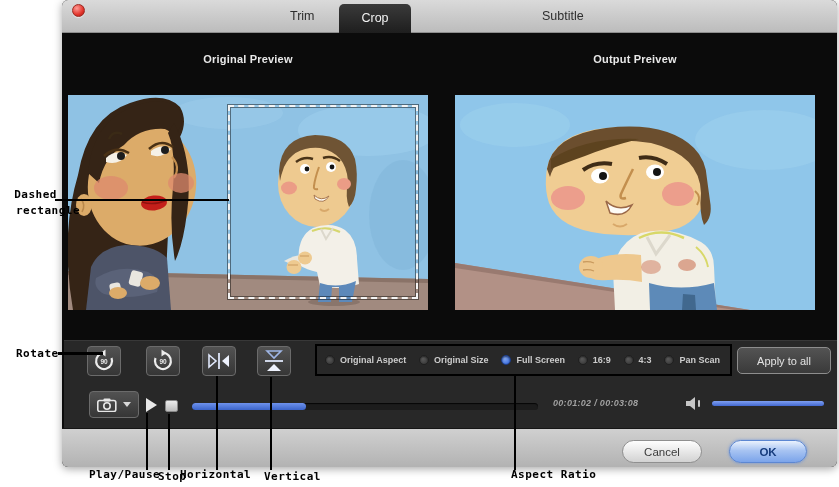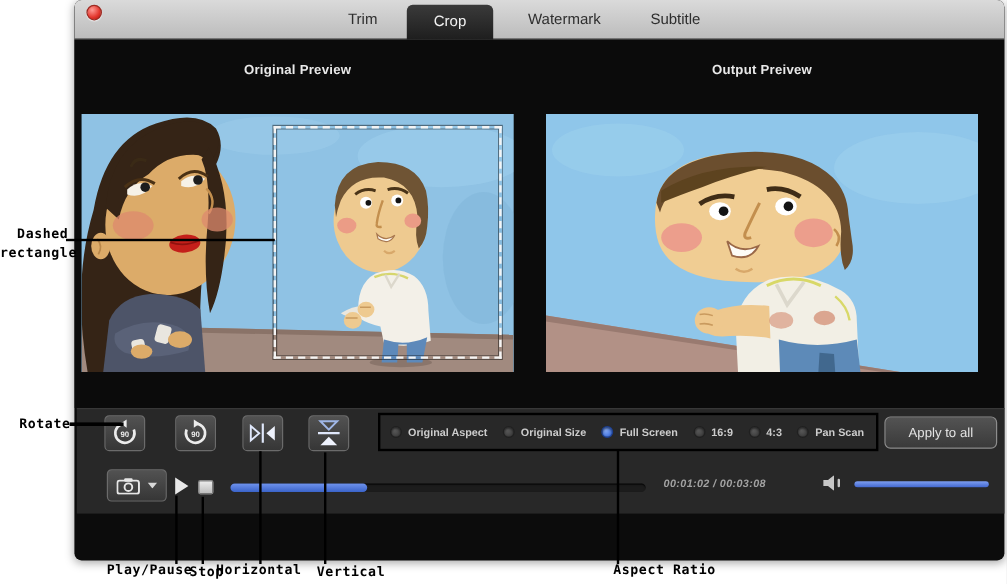--- a/index.html
+++ b/index.html
@@ -84,21 +84,20 @@
 <body>
 
 <div id="stage">
 
   <div class="window">
 
     <div class="titlebar">
       <div class="traffic-close"></div>
       <span class="tab" style="left:216px;padding:0 12px;">Trim</span>
       <span class="tab active" style="left:277px;width:72px;">Crop</span>
-      <span class="tab" style="left:366px;padding:0 12px;">Watermark</span>
       <span class="tab" style="left:468px;padding:0 12px;">Subtitle</span>
     </div>
 
     <div class="video-area">
       <div class="preview-title" style="left:6px;">Original Preview</div>
       <div class="preview-title" style="left:393px;">Output Preivew</div>
 
       <div class="preview" style="left:6px;">
         <svg viewBox="0 0 360 215" preserveAspectRatio="none">
           <rect width="360" height="215" fill="#8fc2e4"></rect>
@@ -288,24 +287,28 @@
         <svg width="18" height="13" viewBox="0 0 18 13">
           <path d="M0,4 L4,4 L9,0 L9,13 L4,9 L0,9 Z" fill="#c6c6c6"></path>
           <rect x="12" y="3" width="2" height="7" rx="1" fill="#c6c6c6"></rect>
         </svg>
       </div>
       <div class="vol-track">
         <div class="vol-fill" style="width: 100%;"></div>
       </div>
     </div>
 
+    <div class="footer-bar">
+      <div class="btn-pill btn-cancel">Cancel</div>
+      <div class="btn-pill btn-ok">OK</div>
+    </div>
   </div>
 
   <div class="ann" style="left:0;top:188px;width:57px;text-align:right;">Dashed</div>
-  <div class="ann" style="left:0;top:204px;width:60px;text-align:right;">rectangle</div>
+  <div class="ann" style="left:0;top:204px;width:60px;text-align:right;padding-left:16px;">rectangle</div>
   <div class="ann-line" style="left:55px;top:199px;width:174px;height:2px;"></div>
 
   <div class="ann" style="left:16px;top:347px;">Rotate</div>
   <div class="ann-line" style="left:58px;top:352px;width:45px;height:3px;"></div>
 
   <div class="ann-line" style="left:146px;top:413px;width:2px;height:57px;"></div>
   <div class="ann-line" style="left:168px;top:414px;width:2px;height:56px;"></div>
   <div class="ann-line" style="left:216px;top:376px;width:2px;height:94px;"></div>
   <div class="ann-line" style="left:270px;top:377px;width:2px;height:93px;"></div>
   <div class="ann-line" style="left:514px;top:375px;width:2px;height:95px;"></div>

